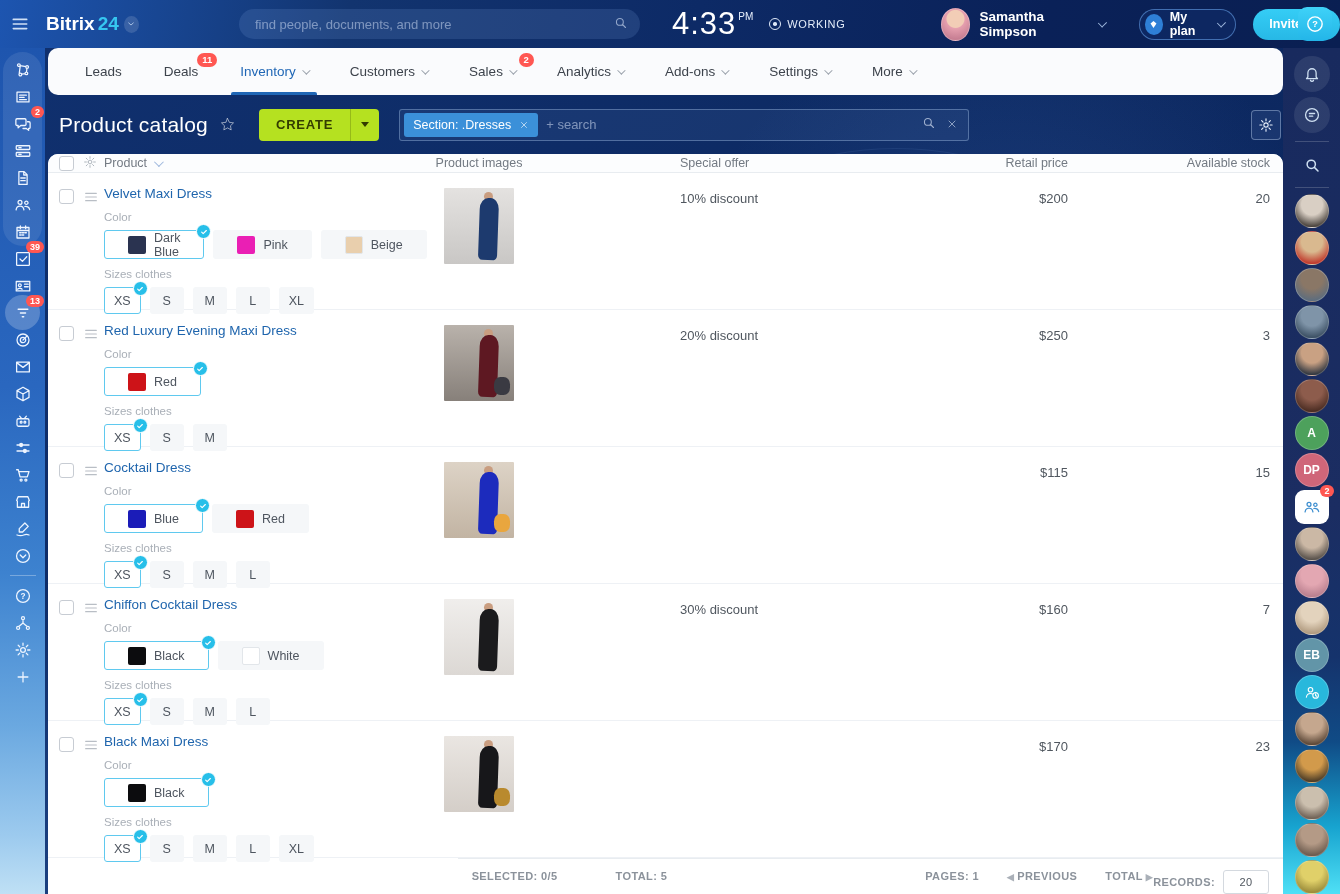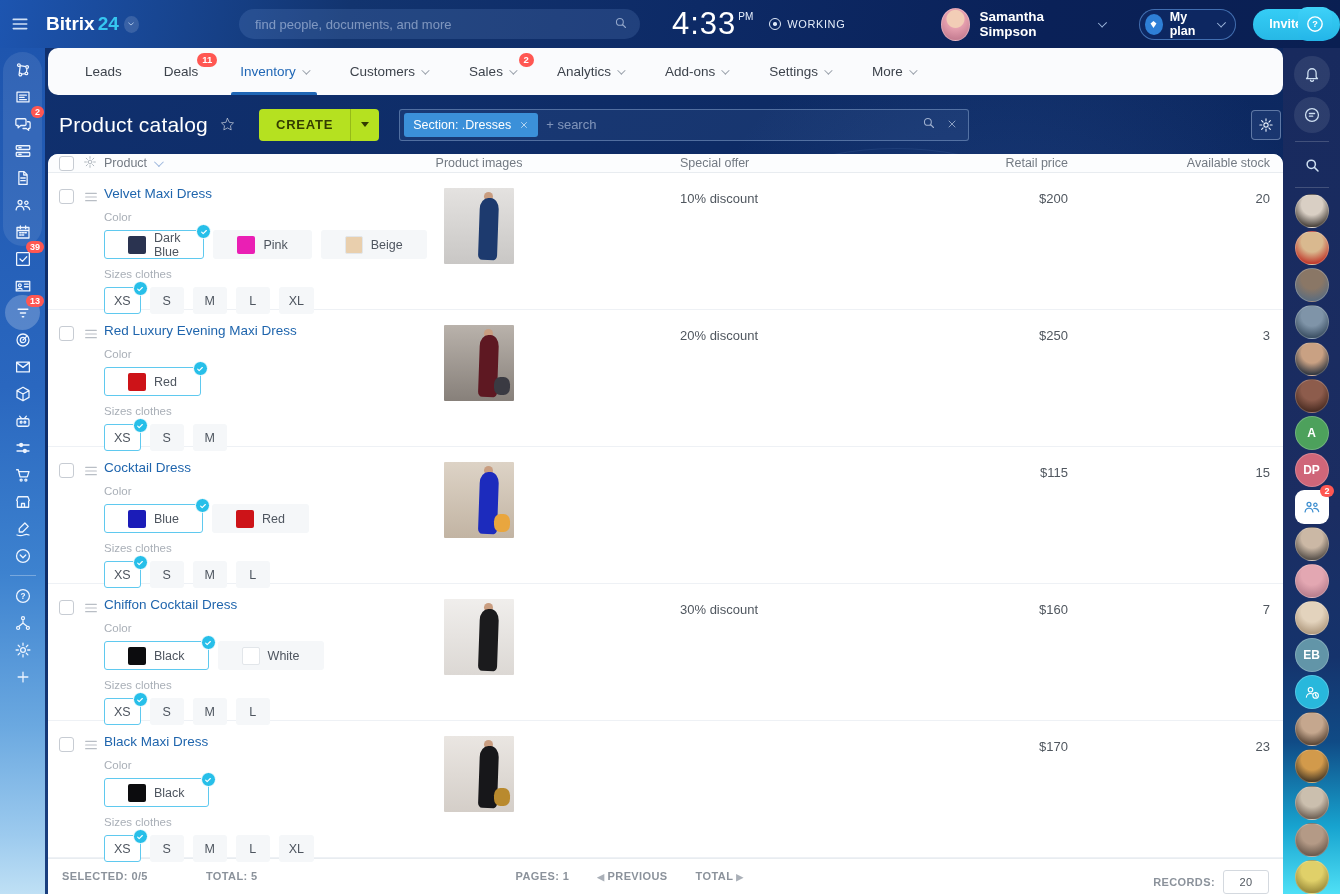--- a/index.html
+++ b/index.html
@@ -84,21 +84,21 @@
   .create-btn .arr{width:29px;height:32px;border-left:1px solid rgba(60,70,0,.25);display:flex;align-items:center;justify-content:center;}
   .create-btn .tri-down{border-top-color:#333c00;}
   .filterbar{margin-left:20px;width:570px;height:32px;border:1px solid rgba(190,215,245,.35);background:rgba(120,160,220,.10);border-radius:3px;display:flex;align-items:center;padding:0 10px 0 4px;gap:8px;}
   .filter-chip{height:24px;background:#3b90d9;border-radius:3px;display:flex;align-items:center;gap:8px;padding:0 9px;color:#fff;font-size:12.5px;cursor:pointer;}
   .filter-chip .x{color:rgba(255,255,255,.75);display:flex;}
   .filter-search{color:rgba(230,240,255,.5);font-size:13px;flex:1;}
   .filter-icos{display:flex;align-items:center;gap:10px;color:rgba(230,240,255,.65);}
   .gear-btn{margin-left:auto;margin-right:2px;width:30px;height:30px;border:1px solid rgba(200,220,245,.4);border-radius:4px;background:rgba(120,160,220,.12);display:flex;align-items:center;justify-content:center;color:#e8f0fb;cursor:pointer;}
 
   
-  .table-card{position:relative;margin-left:3px;width:1235px;height:740px;background:#fff;border-radius:10px 10px 0 0;overflow:hidden;display:flex;flex-direction:column;z-index:2;}
+  .table-card{position:relative;margin-left:3px;width:1235px;height:740px;background:#fff;border-radius:10px 10px 0 0;overflow:hidden;display:flex;flex-direction:column;z-index:2;align-items:flex-end;}
   .tgrid{display:grid;grid-template-columns:56px 300px 150px 320px 210px 199px;}
   .thead{height:33px;align-items:center;background:#fcfdfe;border-bottom:1px solid #e8ecf0;color:#737a83;font-size:12.5px;}
   .thead .c-ctrl{display:flex;align-items:center;gap:9px;padding-left:11px;color:#aeb5bd;}
   .th-prod{display:flex;align-items:center;gap:7px;color:#737a83;}
   .c-img-h{text-align:center;}
   .c-offer-h{padding-left:126px;}
   .c-price-h{text-align:right;padding-right:16px;}
   .c-stock-h{text-align:right;padding-right:13px;}
   .checkbox{width:15px;height:15px;border:1px solid #c7ccd3;border-radius:3px;background:#fff;cursor:pointer;flex:none;}
 

